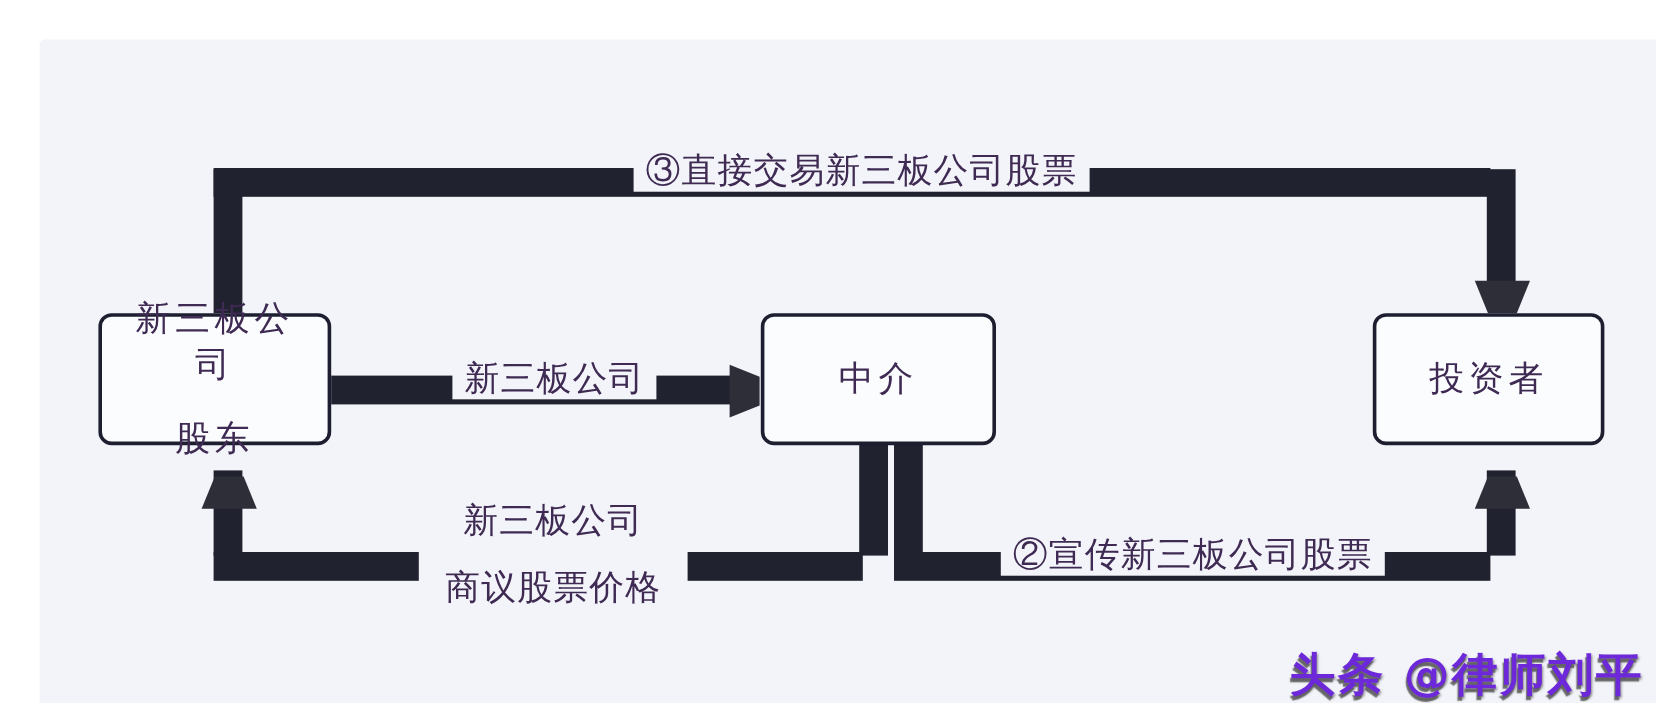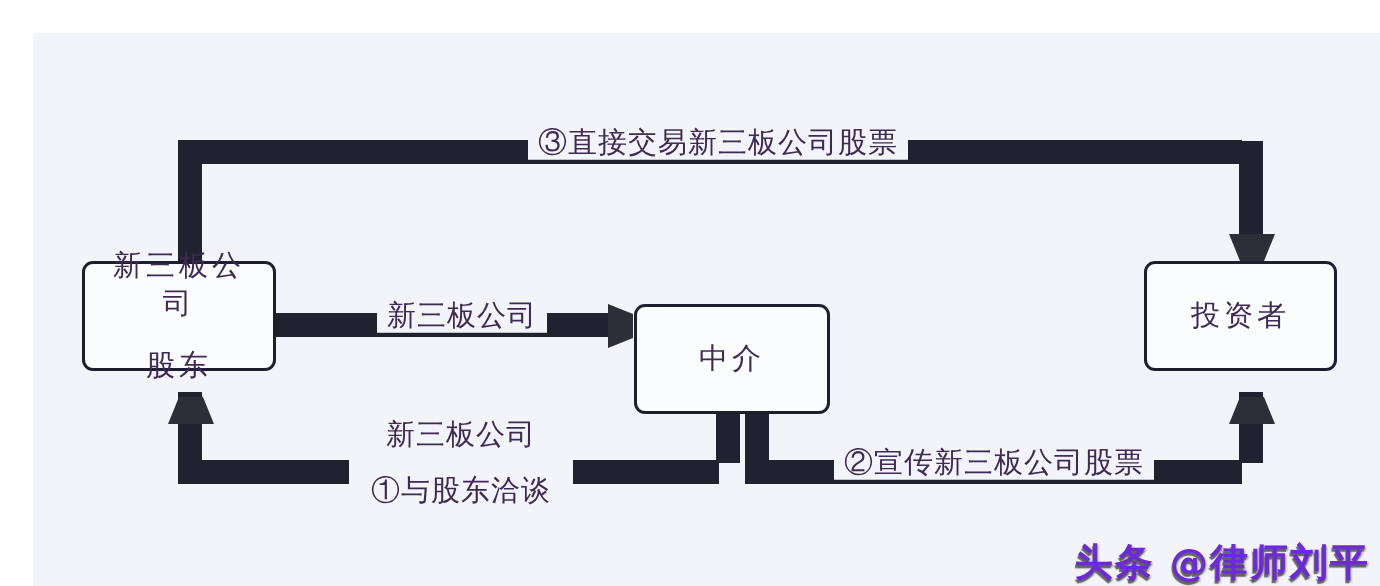--- a/index.html
+++ b/index.html
@@ -64,31 +64,31 @@
   <div class="hline" style="left:721px; top:436px; width:497px;"></div>
   <div class="vline" style="left:1215px; top:368px; height:71px;"></div>
   <div class="arrow up" style="left:1205px; top:349px;"></div>
 
   <div class="edge-label" style="left:694px; top:118px;">③直接交易新三板公司股票</div>
 
   <div class="edge-label" style="left:438px; top:291px;">新三板公司</div>
 
   <div class="edge-label" style="left:437px; top:438px;">
     <div>新三板公司</div>
-    <div>①与股东洽谈</div>
+    <div>商议股票价格</div>
   </div>
 
   <div class="edge-label" style="left:970px; top:438px;">②宣传新三板公司股票</div>
 
   <div class="node" style="left:58px; top:237px; width:194px; height:110px;">
     <div>新三板公司</div>
     <div>股东</div>
   </div>
 
-  <div class="node" style="left:610px; top:237px; width:196px; height:110px;margin-top:43px;">
+  <div class="node" style="left:610px; top:237px; width:196px; height:110px;">
     <div>中介</div>
   </div>
 
   <div class="node" style="left:1120px; top:237px; width:193px; height:110px;align-items:center;">
     <div>投资者</div>
   </div>
 
   <div class="watermark">头条 @律师刘平</div>
 </div>
 

